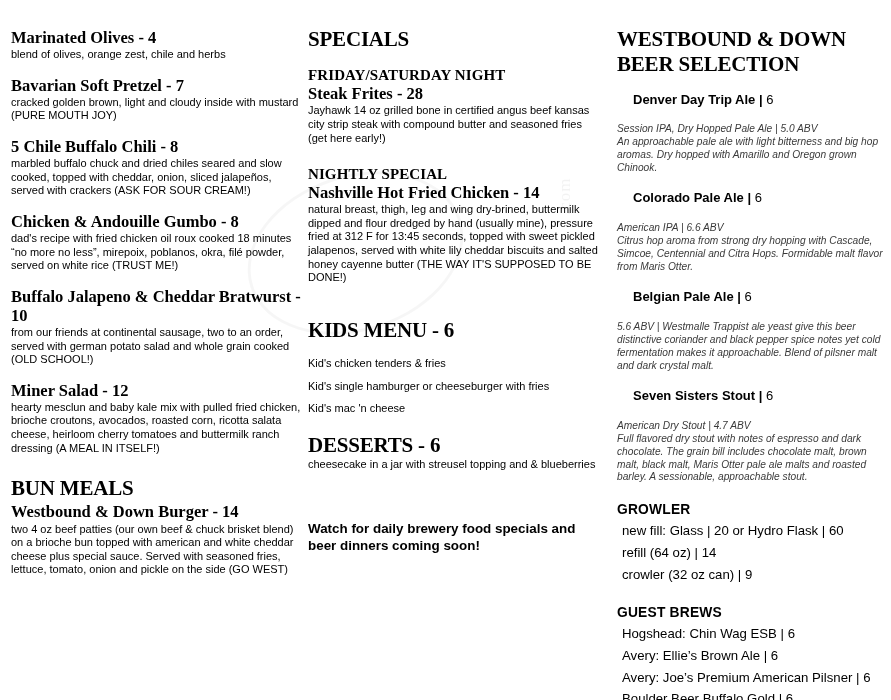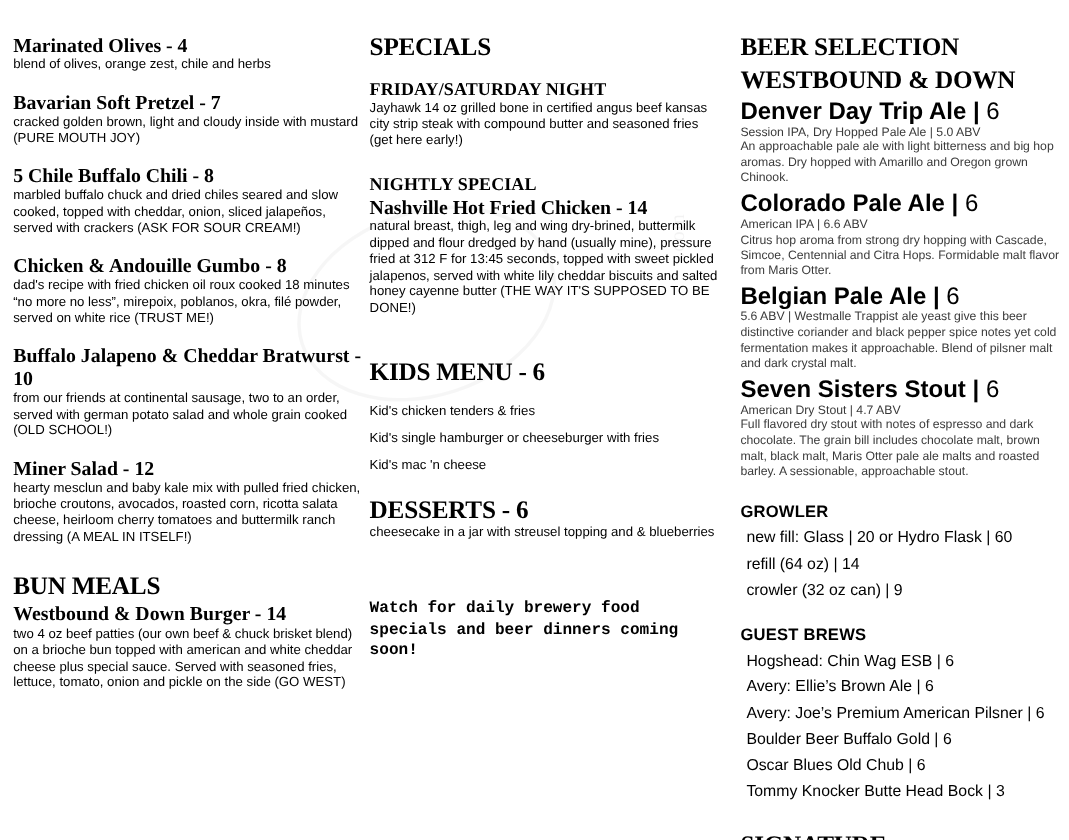--- a/index.html
+++ b/index.html
@@ -89,31 +89,32 @@
     font-size: 11px;
     line-height: 1.235;
     margin: 0;
   }
   .block { margin-bottom: 14px; }
   .block-tight { margin-bottom: 9px; }
 
   
   .beer-name {
     font-weight: bold;
-    font-size: 20px;
+    font-size: 13px;
     line-height: 1.2;
-    margin: 0;
+    margin: 16px;
   }
   .beer-price-sep { font-weight: bold; }
   .beer-price { font-weight: normal; }
   .beer-meta {
     font-size: 10.2px;
     line-height: 1.26;
     margin: 0 0 0 0;
     color: #3a3a3a;
+    font-style: italic;
   }
   .beer-entry { margin-bottom: 2px; }
 
   .sans-head {
     font-weight: bold;
     font-size: 13.8px;
     line-height: 1.25;
     margin: 0;
     letter-spacing: 0.2px;
   }
@@ -123,21 +124,20 @@
     margin: 5px;
   }
   .gap-md { height: 15px; }
   .gap-lg { height: 20px; }
 
   .notice {
     font-weight: bold;
     font-size: 13.4px;
     line-height: 1.28;
     margin: 0;
-    font-family: Liberation Mono, monospace;
   }
 </style>
 </head>
 <body>
 
 <div class="watermark"></div>
 <div class="watermark-text">.com</div>
 
 <div class="page">
 
@@ -182,20 +182,21 @@
     </div>
 
   </div>
 
   <div class="col col-mid">
 
     <div class="serif-huge" style="margin-bottom:16px">SPECIALS</div>
 
     <div class="block">
       <div class="serif-small-caps">FRIDAY/SATURDAY NIGHT</div>
+      <div class="serif-item">Steak Frites - 28</div>
       <div class="desc">Jayhawk 14 oz grilled bone in certified angus beef kansas city strip steak with compound butter and seasoned fries (get here early!)</div>
     </div>
 
     <div style="height:6px"></div>
 
     <div class="block">
       <div class="serif-small-caps">NIGHTLY SPECIAL</div>
       <div class="serif-item">Nashville Hot Fried Chicken - 14</div>
       <div class="desc">natural breast, thigh, leg and wing dry-brined, buttermilk dipped and flour dredged by hand (usually mine), pressure fried at 312 F for 13:45 seconds, topped with sweet pickled jalapenos, served with white lily cheddar biscuits and salted honey cayenne butter (THE WAY IT'S SUPPOSED TO BE DONE!)</div>
     </div>
@@ -220,22 +221,22 @@
     <div class="desc">cheesecake in a jar with streusel topping and &amp; blueberries</div>
 
     <div style="height:48px"></div>
 
     <div class="notice">Watch for daily brewery food specials and beer dinners coming soon!</div>
 
   </div>
 
   <div class="col col-right">
 
+    <div class="serif-huge">WESTBOUND &amp; DOWN</div>
     <div class="serif-huge" style="margin-bottom:5px">BEER SELECTION</div>
-    <div class="serif-huge">WESTBOUND &amp; DOWN</div>
 
     <div class="beer-entry">
       <div class="beer-name"><span>Denver Day Trip Ale</span><span class="beer-price-sep"> | </span><span class="beer-price">6</span></div>
       <div class="beer-meta">Session IPA, Dry Hopped Pale Ale | 5.0 ABV</div>
       <div class="beer-meta">An approachable pale ale with light bitterness and big hop aromas. Dry hopped with Amarillo and Oregon grown Chinook.</div>
     </div>
 
     <div class="beer-entry">
       <div class="beer-name"><span>Colorado Pale Ale</span><span class="beer-price-sep"> | </span><span class="beer-price">6</span></div>
       <div class="beer-meta">American IPA | 6.6 ABV</div>

